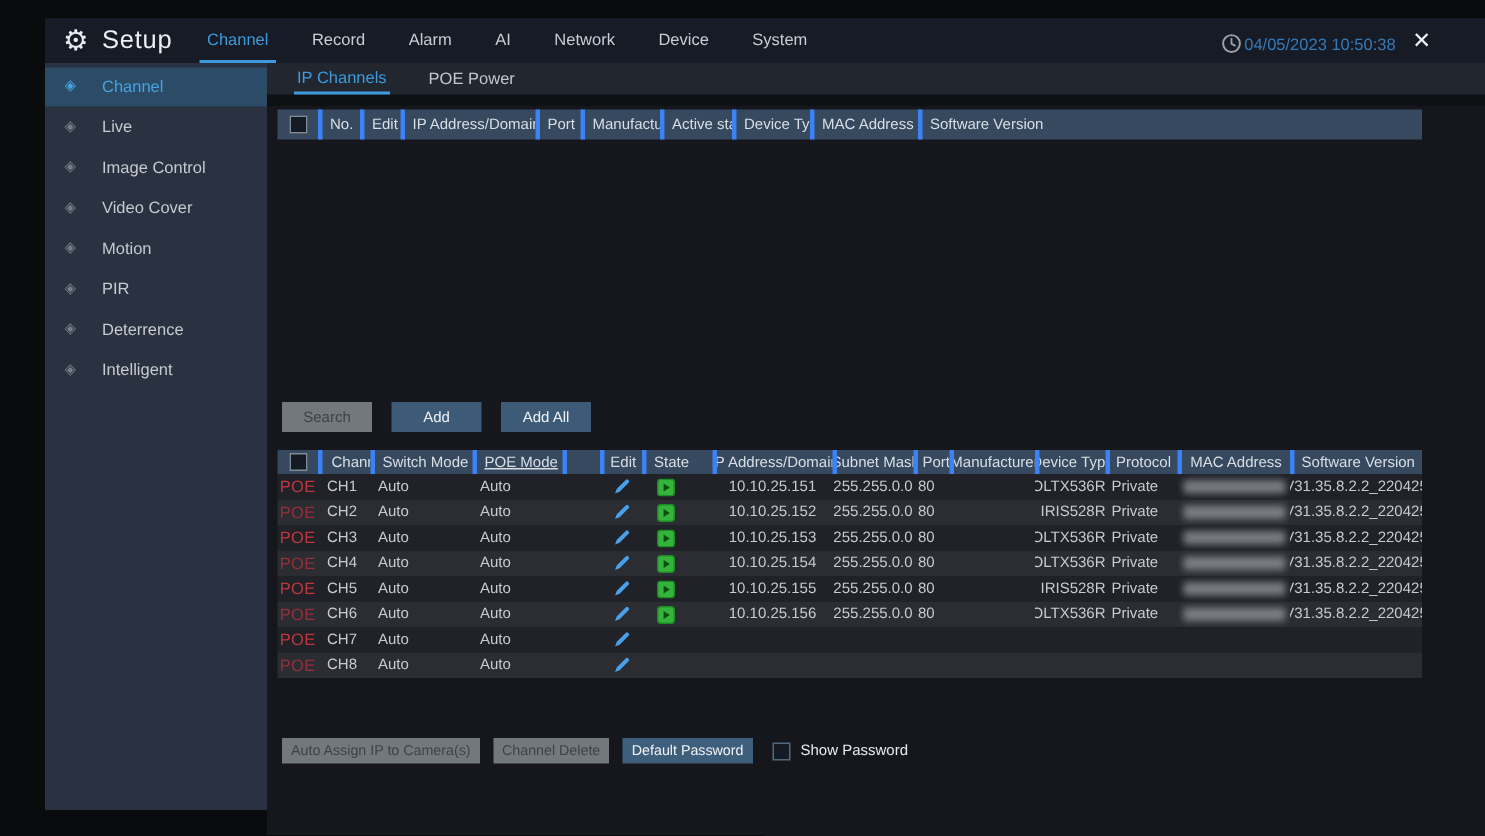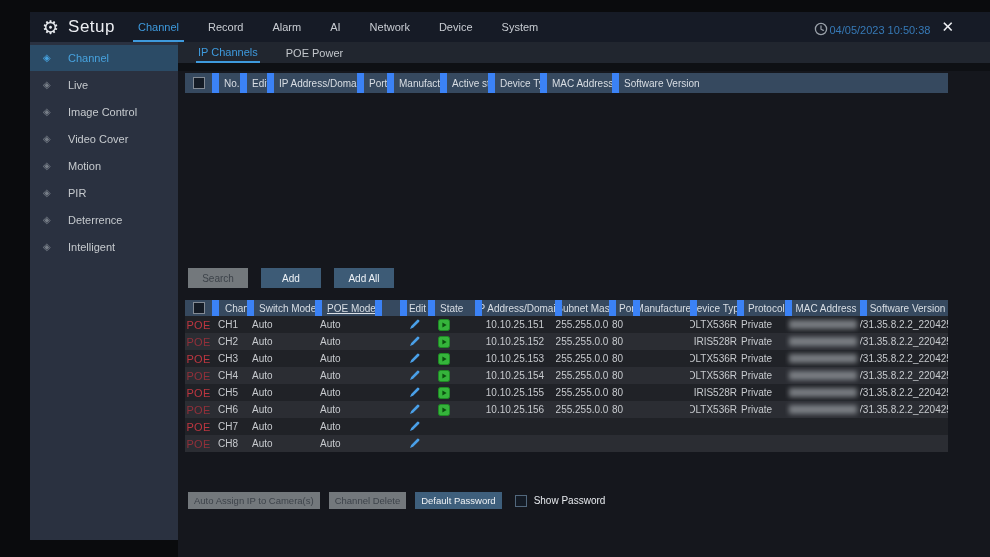--- a/index.html
+++ b/index.html
@@ -38,21 +38,21 @@
              background:#15171d; }
   .tabstrip { position:absolute; left:0; top:0; width:100%; height:21px; background:#21262f;
               display:flex; align-items:stretch; padding-left:18px; gap:24px;
               border-bottom:8px solid #0e1014; box-sizing:content-box; }
   .tab { display:flex; align-items:center; font-size:11px; color:#c3c7cc; cursor:pointer;
          padding:0 2px; }
   .tab.active { color:#3e9add; border-bottom:2px solid #3e9add; }
 
   .thead { position:absolute; left:7px; width:763px; background:#36495f; display:flex; }
   .thead .hcell { display:flex; align-items:center; font-size:10px; color:#d9dee4;
-                  height:100%; border-left:7px solid #3b82f6; overflow:hidden; white-space:nowrap; }
+                  height:100%; border-left:3px solid #3b82f6; overflow:hidden; white-space:nowrap; }
   .thead .hcell:first-child { border-left:none; }
   .discover-head { top:31px; height:20px; }
   .channel-head  { top:258px; height:16px; }
 
   .cb { width:12px; height:12px; background:#141b25; border:1px solid #828a94;
         margin:0 auto; cursor:pointer; }
 
   .chev { display:inline-block; width:5px; height:5px; border-right:1.5px solid #cfd3d8;
           border-bottom:1.5px solid #cfd3d8; transform:rotate(45deg); margin-left:6px;
           margin-bottom:2px; cursor:pointer; }

